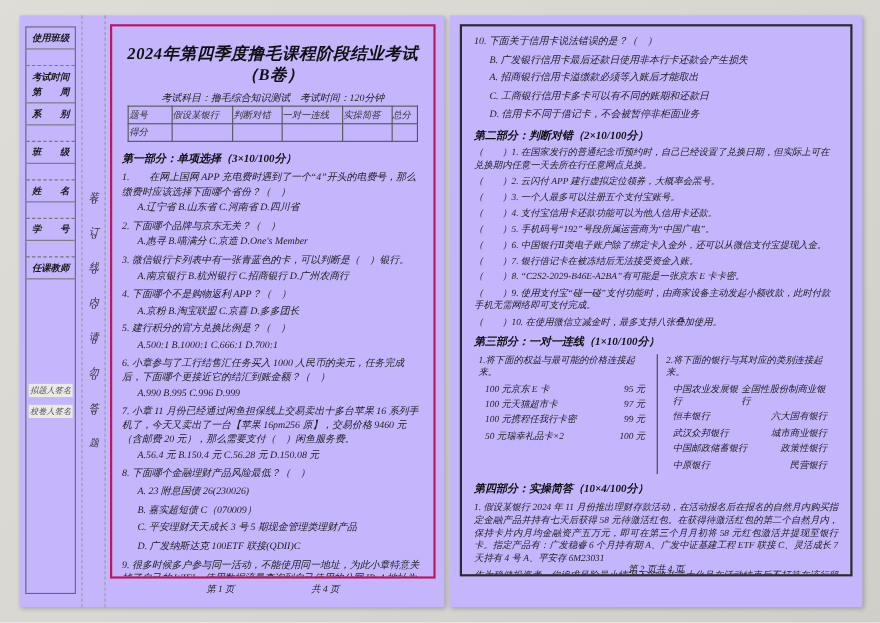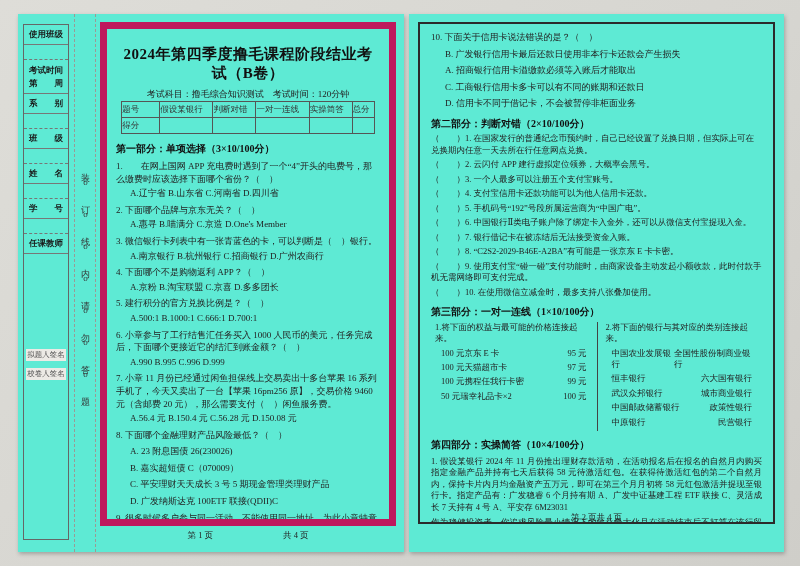--- a/index.html
+++ b/index.html
@@ -5,22 +5,23 @@
   * { margin:0; padding:0; box-sizing:border-box; }
   html,body { width:800px; height:566px; overflow:hidden; }
   body {
     background: linear-gradient(135deg, #deddd8 0%, #d6d5d0 60%, #cfcec9 100%);
     font-family: "Liberation Serif", "DejaVu Serif", serif;
     color:#222;
     position:relative;
   }
   .page {
     position:absolute;
-    background:#5eead4;
+    background:#c4b5fd;
     box-shadow: 1px 2px 4px rgba(0,0,0,0.25);
+    font-style: italic;
   }
   #page1 { left:18px; top:14px; width:386px; height:538px; }
   #page2 { left:409px; top:14px; width:375px; height:538px; }
 
   
   .sidebar {
     position:absolute; left:5px; top:10px; width:46px; height:516px;
     border:1px solid #666;
     display:flex; flex-direction:column;
     font-size:8.5px; font-weight:bold; color:#1a1a1a;
@@ -43,21 +44,21 @@
     display:flex; align-items:center; justify-content:center;
   }
   .binding-text {
     writing-mode:vertical-rl; text-orientation:upright;
     font-size:9px; letter-spacing:11px; color:#333;
   }
 
   
   .main-frame {
     position:absolute; left:82px; top:8px; width:296px; height:504px;
-    border:7px solid #be185d; padding:6px 9px; overflow:hidden;
+    border:2px solid #be185d; padding:6px 9px; overflow:hidden;
   }
   .exam-title {
     margin-top:10px; text-align:center; font-size:15px; font-weight:bold;
     letter-spacing:0.5px; color:#111;
   }
   .exam-subtitle { margin-top:5px; text-align:center; font-size:9px; color:#222; }
   .score-table {
     width:96%; margin:0 auto 4px auto; border-collapse:collapse;
     font-size:8.5px; text-align:left; color:#333;
   }

